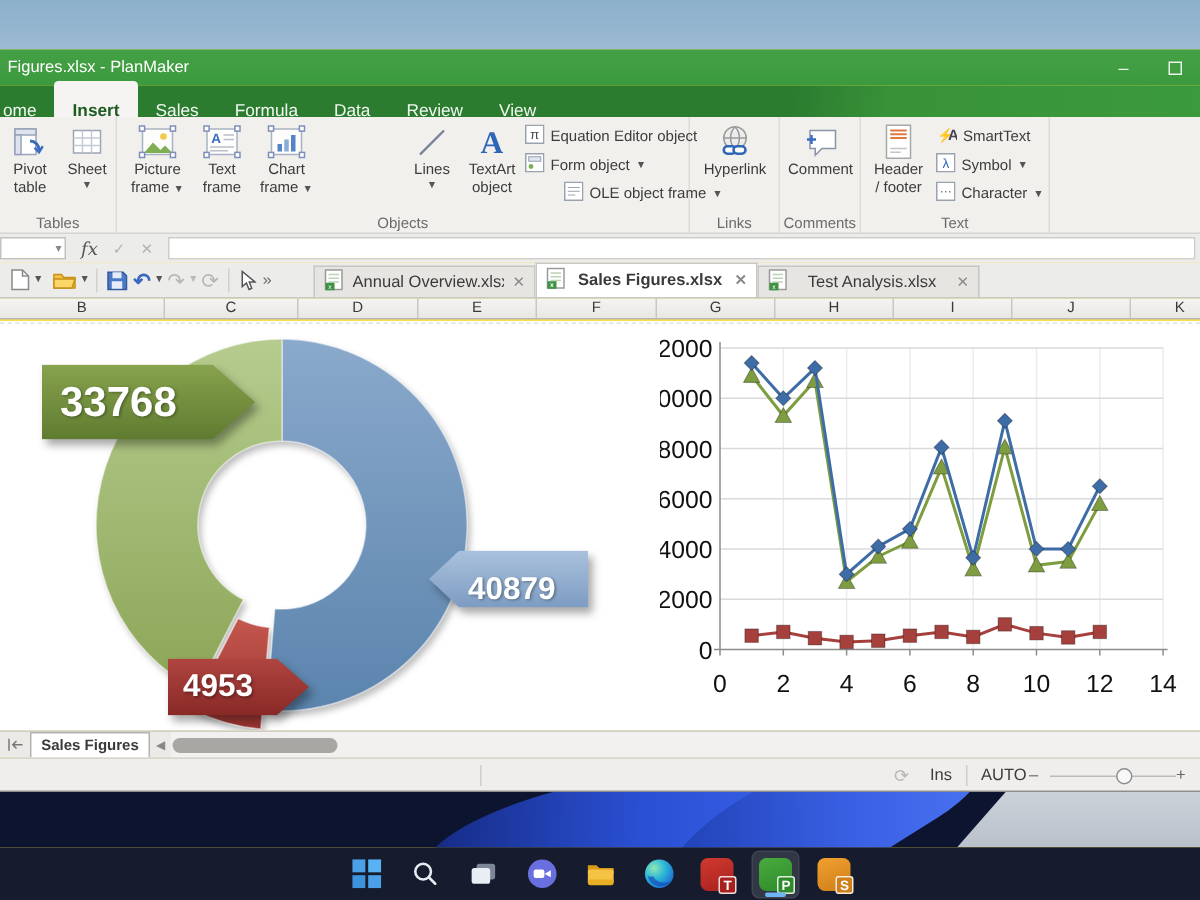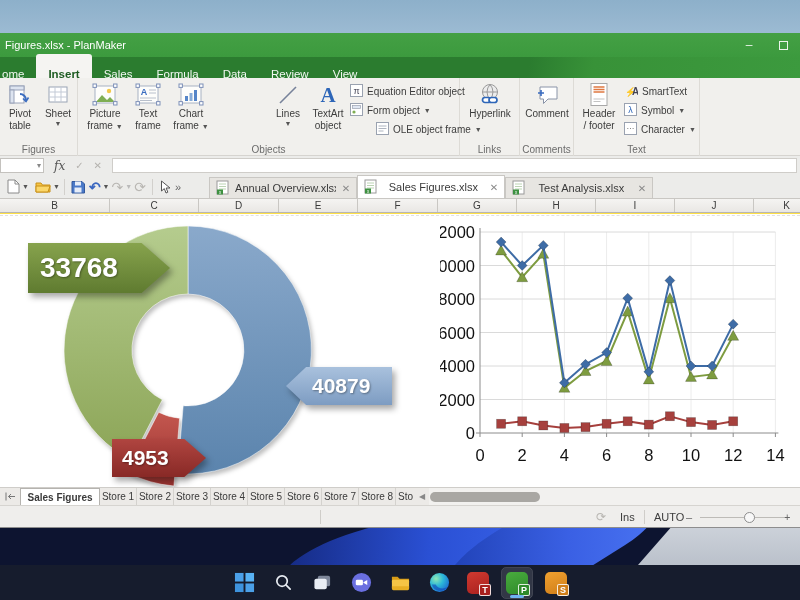--- a/index.html
+++ b/index.html
@@ -59,21 +59,21 @@
     display:flex;align-items:center;}
   .qbtn{display:flex;align-items:center;justify-content:center;height:20px;padding:0 2px;}
   .qsep{width:1px;height:16px;background:#d2d0cc;margin:0 4px;}
   .glyph-undo{color:#3a67c0;font-size:14px;font-weight:bold;line-height:1;}
   .glyph-redo,.glyph-refresh{color:#b9b7b3;font-size:14px;line-height:1;}
   .glyph-more{color:#666;font-size:11px;}
   .doctabs{display:flex;align-items:flex-end;height:23px;margin-left:26px;}
   .doctab{display:flex;align-items:center;gap:6px;height:21px;width:148px;
     padding:0 6px;font-size:11px;color:#3a3a3a;background:#e7e5e1;
     border:1px solid #c9c7c3;border-bottom:none;justify-content:space-between;}
-  .doctab.active{background:#fff;height:23px;font-weight:normal;}
+  .doctab.active{background:#fff;height:23px;font-weight:bold;}
   .doctab .x{color:#8a8a8a;font-size:10px;}
   .doctab .lbl{flex:1;text-align:center;white-space:nowrap;overflow:hidden;}
 
   
   .colheaders{position:absolute;left:0;top:198px;width:820px;height:15px;display:flex;
     border-top:1px solid #c9c7c3;border-bottom:1px solid #b9b7b3;
     background:linear-gradient(180deg,#f5f4f2,#e9e7e4);}
   .colh{height:100%;border-right:1px solid #c9c7c3;display:flex;align-items:center;
     justify-content:center;font-size:10px;color:#3a3a3a;}
 
@@ -193,21 +193,21 @@
       <div class="rbtn" style="left:40px;width:36px;">
         <span class="ric">
           <svg width="24" height="24" viewBox="0 0 24 24">
               <rect x="3" y="4" width="18" height="15" fill="#fff" stroke="#9aa4b5"></rect>
               <path d="M3 9 h18 M3 14 h18 M9 4 v15 M15 4 v15" stroke="#c3cad6" fill="none"></path>
             </svg>
           </span>
         <span>Sheet</span>
         <span class="dd">▼</span>
       </div>
-      <div class="glabel">Figures</div>
+      <div class="glabel">Tables</div>
     </div>
 
     <div class="rgroup" style="left:78px;width:382px;">
       <div class="rbtn" style="left:5px;width:44px;">
         <span class="ric">
           <svg width="26" height="24" viewBox="0 0 26 24">
               <rect x="3" y="3" width="20" height="17" fill="#fdfdfb" stroke="#a8b2c4"></rect>
               <circle cx="17" cy="8" r="2.2" fill="#f2c84b"></circle>
               <path d="M4 19 l6-7 5 5 3-3 5 5z" fill="#7fae53"></path>
               <rect x="1" y="1" width="3.4" height="3.4" fill="#fff" stroke="#7d8fb8"></rect>
@@ -556,50 +556,39 @@
         <rect x="267.59999999999997" y="206.46" width="9" height="9" fill="#a6403d" stroke="rgba(0,0,0,.3)" stroke-width="0.7"></rect>
         <rect x="288.7" y="202.775" width="9" height="9" fill="#a6403d" stroke="rgba(0,0,0,.3)" stroke-width="0.7"></rect>
       </svg>
 
     <div class="banner banner-green">
       <div class="shape" id="banner-green-shape" style="background: linear-gradient(rgb(135, 163, 77), rgb(95, 123, 48)); text-align: right;">
           <span>33768</span>
         </div>
     </div>
     <div class="banner banner-blue">
-      <div class="shape" id="banner-blue-shape" style="background: linear-gradient(rgb(169, 193, 221), rgb(125, 156, 194));">
+      <div class="shape" id="banner-blue-shape" style="background: linear-gradient(rgb(169, 193, 221), rgb(125, 156, 194)); align-items: flex-end;">
           <span>40879</span>
         </div>
     </div>
     <div class="banner banner-red">
       <div class="shape" id="banner-red-shape" style="background: linear-gradient(rgb(176, 69, 64), rgb(136, 41, 38));">
           <span>4953</span>
         </div>
     </div>
   </div>
 
   <div class="tabsrow">
     <div class="pinbox">
       <svg width="11" height="9" viewBox="0 0 11 9">
           <path d="M1 0.5 v8" stroke="#777"></path>
           <path d="M10 4.5 H3.5 M6 2 L3.5 4.5 L6 7" stroke="#777" fill="none"></path>
         </svg>
     </div>
     <div class="stab active">Sales Figures</div>
-    <span id="store-tabs" style="display:flex;">
-        <div class="stab store">Store 1</div>
-        <div class="stab store">Store 2</div>
-        <div class="stab store">Store 3</div>
-        <div class="stab store">Store 4</div>
-        <div class="stab store">Store 5</div>
-        <div class="stab store">Store 6</div>
-        <div class="stab store">Store 7</div>
-        <div class="stab store">Store 8</div>
-        <div class="stab store cutoff">Sto</div>
-      </span>
     <div class="tnav">◀</div>
     <div class="hscroll">
       <div class="hthumb"></div>
     </div>
   </div>
 
   <div class="statusbar">
     <div class="sb-sep" style="left:320px;"></div>
     <div class="sb-item glyph-refresh" style="left:596px;font-size:12px;">⟳</div>
     <div class="sb-item" style="left:620px;">Ins</div>

